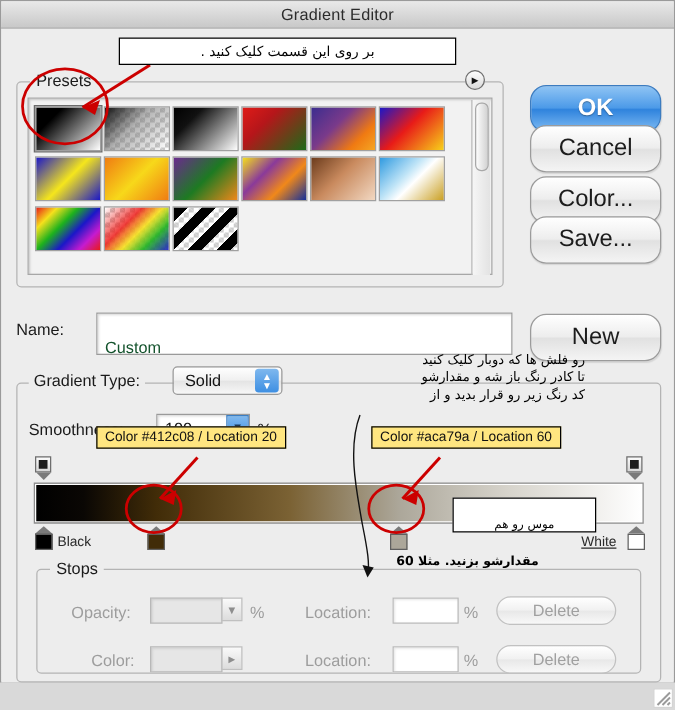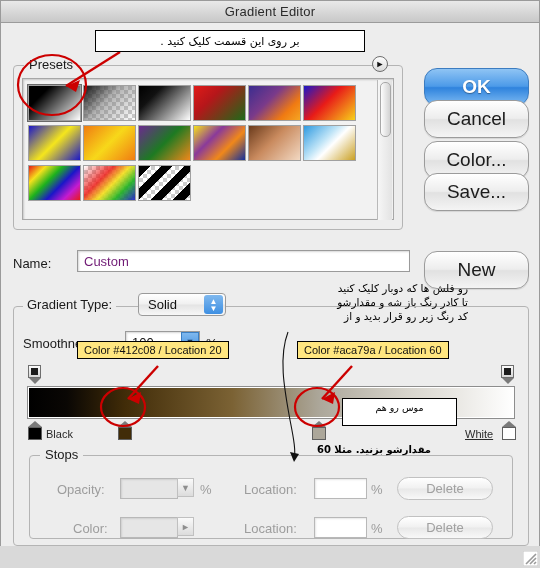--- a/index.html
+++ b/index.html
@@ -106,22 +106,22 @@
   #btn-load   { left:423px; top:118px; }
   #btn-save   { left:423px; top:150px; }
   #btn-new    { left:423px; top:228px; }
 
   
   #name-label { position:absolute; left:12px; top:233px; font-size:13px; color:#1a1a1a; }
   #name-input {
     position:absolute; left:76px; top:227px; width:333px; height:22px;
     background:#fff; border:1px solid #9a9a9a;
     box-shadow: inset 1px 1px 2px rgba(0,0,0,.16);
-    font-size:13px; color:#701a75;
-    padding:0 6px; line-height:21px;
+    font-size:13px; color:#14532d;
+    padding:16px 6px; line-height:21px;
   }
 
   
   #grad-group { left:12px; top:283px; width:516px; height:240px; }
   #gt-label { position:absolute; left:22px; top:274px; font-size:13px; color:#1a1a1a; background:#ededed; padding:0 4px; z-index:3;}
   #gt-select {
     position:absolute; left:137px; top:270px; width:88px; height:23px;
     background:linear-gradient(#ffffff,#f0f0f0 48%,#e4e4e4 52%,#f7f7f7);
     border:1px solid #9a9a9a; border-radius:4px;
     font-size:13px; color:#111;
@@ -391,21 +391,21 @@
 
 <div class="yellow-note" style="left:77px;top:341px;">Color #412c08 / Location 20</div>
 <div class="yellow-note" style="left:297px;top:341px;">Color #aca79a / Location 60</div>
 
 <div class="fa-text" id="fa-block" style="left:292px;top:281px;width:176px;">
     <div>رو فلش ها که دوبار کلیک کنید</div>
     <div>تا کادر رنگ باز شه  و مقدارشو</div>
     <div>کد رنگ زیر رو قرار بدید و از</div>
   </div>
 
-<div class="callout" id="fa-mouse" style="left:342px;top:398px;width:115px;height:28px;line-height:13px;padding-top:2px;font-size:9.5px;">
+<div class="callout" id="fa-mouse" style="left:362px;top:398px;width:115px;height:28px;line-height:13px;padding-top:14px;font-size:9.5px;">
     <div>موس رو هم</div>
   </div>
 
 <div class="fa-text" id="fa-value" style="left:300px;top:443px;width:148px;font-weight:bold;font-size:10px;text-align:center;">مقدارشو بزنید. مثلا 60</div>
 
 <svg id="resize-grip" viewBox="0 0 15 15">
   <rect x="0" y="0" width="15" height="15" fill="#ffffff" stroke="#c6c6c6"></rect>
   <path d="M13,3 L3,13 M13,7 L7,13 M13,11 L11,13" stroke="#9a9a9a" stroke-width="1.6"></path>
 </svg>
 

